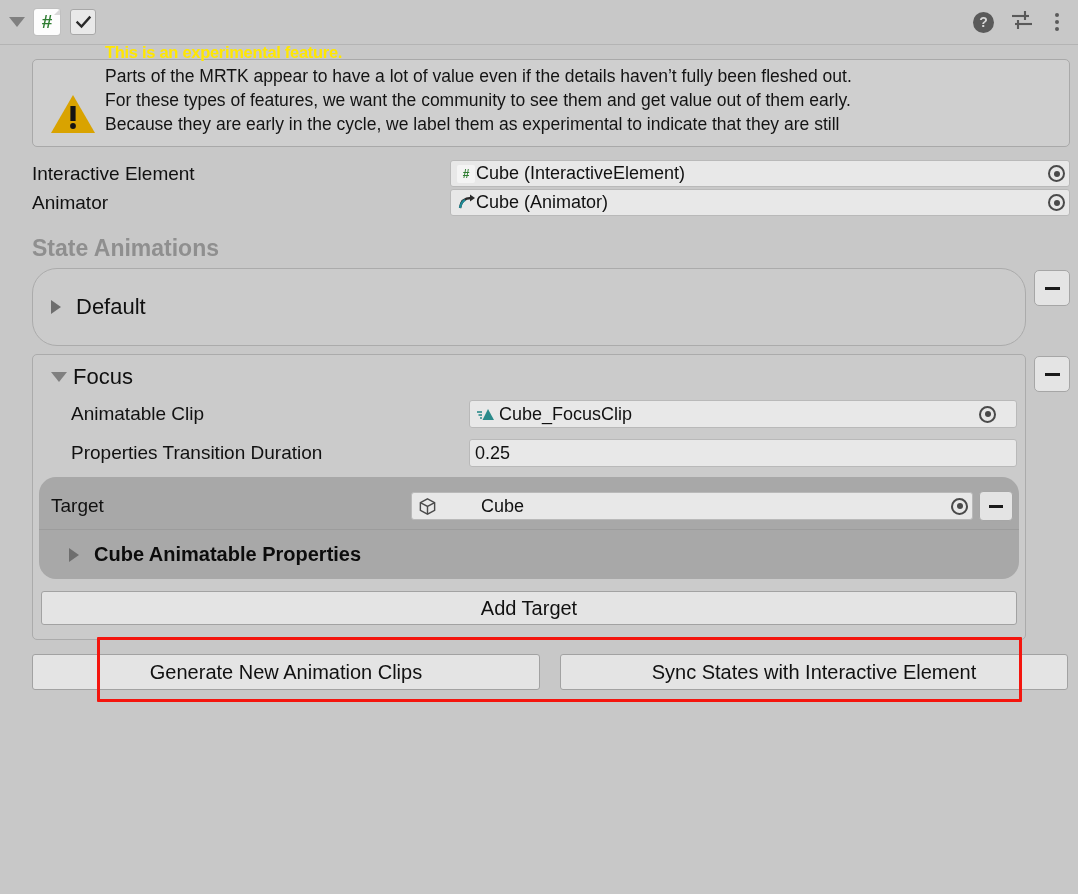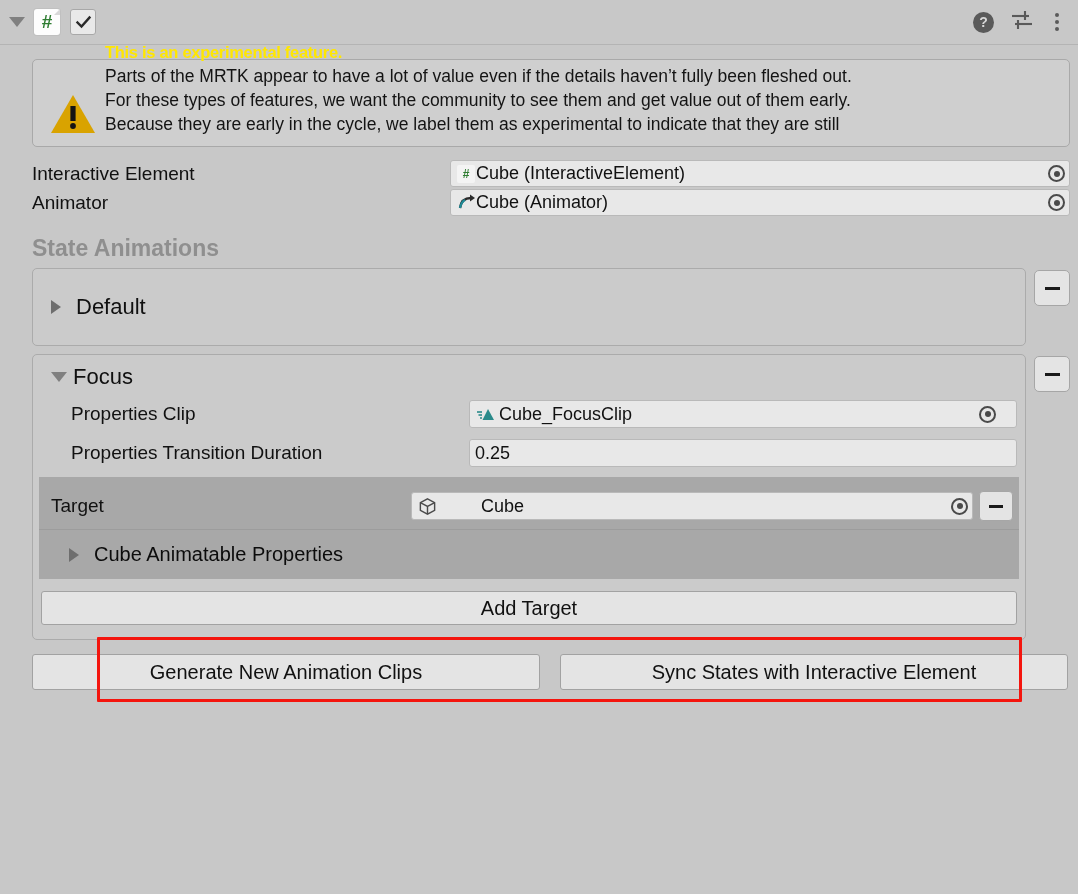--- a/index.html
+++ b/index.html
@@ -200,21 +200,21 @@
   }
   .minus-btn i { width: 15px; height: 3px; background: #1a1a1a; display:block; }
 
   .foldout-row {
     display: flex; align-items: center;
     padding: 0 0 0 18px;
     height: 40px;
   }
   .foldout-row .lbl { font-size: 22px; color: #101010; margin-left: 6px; }
 
-  .default-box { height: 78px; display:flex; align-items:center; }
+  .default-box { height: 78px; display:flex; align-items:center;border-radius:25px; }
 
   
   .focus-fields { padding: 0 8px 0 0; }
   .frow {
     display: flex; align-items: center;
     height: 30px;
     margin-left: 38px;
     margin-bottom: 9px;
   }
   .frow .flabel { width: 398px; font-size: 19px; color:#111; flex: 0 0 auto;}
@@ -223,20 +223,21 @@
     background: #e8e8e8; border: 1px solid #b9b9b9; border-radius: 3px;
     display: flex; align-items: center; padding: 0 18px 0 5px;
     font-size: 18px; color:#111; min-width: 0;
   }
 
   
   .target-panel {
     background: #a8a8a8;
     margin: 0 6px 0 6px;
     padding: 6px 0 0 0;
+    border-radius: 17px;
   }
   .target-row {
     display: flex; align-items: center;
     height: 46px;
     padding: 0 6px 0 12px;
   }
   .target-row .tlabel { width: 360px; font-size: 19px; color:#111; flex:0 0 auto;}
   .target-row .tfield {
     flex: 1 1 auto; height: 28px;
     background: #e8e8e8; border: 1px solid #b9b9b9; border-radius: 3px;
@@ -249,21 +250,21 @@
     display:flex; align-items:center; justify-content:center;
   }
   .tminus i { width: 14px; height: 3px; background:#1a1a1a; display:block;}
 
   .anim-props-row {
     display:flex; align-items:center;
     height: 50px;
     padding-left: 30px;
     border-top: 1px solid #9c9c9c;
   }
-  .anim-props-row .lbl { font-weight: normal; font-size: 20px; margin-left: 6px; color:#0c0c0c; }
+  .anim-props-row .lbl { font-weight: bold; font-size: 20px; margin-left: 6px; color:#0c0c0c; }
 
   
   .red-box {
     position: absolute;
     border: 3px solid #f4150e;
     pointer-events: none;
     border-radius: 1px;
   }
 
   
@@ -385,21 +386,21 @@
   <div class="state-wrap">
     <div class="state-box">
 
       <div class="foldout-row" style="height:44px;">
         <span class="fold-tri" style="margin-right:0;"></span>
         <span class="lbl">Focus</span>
       </div>
 
       <div class="focus-fields">
         <div class="frow">
-          <span class="flabel">Properties Clip</span>
+          <span class="flabel">Animatable Clip</span>
           <span class="ffield">
             <span class="ficon">
               <svg width="19" height="17" viewBox="0 0 19 17" aria-hidden="true">
                 <line x1="1" y1="6" x2="6" y2="6" stroke="#2a8a8a" stroke-width="1.6"></line>
                 <line x1="2.5" y1="9" x2="6" y2="9" stroke="#2a8a8a" stroke-width="1.6"></line>
                 <line x1="4" y1="12" x2="6" y2="12" stroke="#2a8a8a" stroke-width="1.6"></line>
                 <path d="M12 3 L18 14 L6.5 14 Z" fill="#2a8a8a"></path>
               </svg>
             </span>
             <span style="margin-left:4px;">Cube_FocusClip</span>

